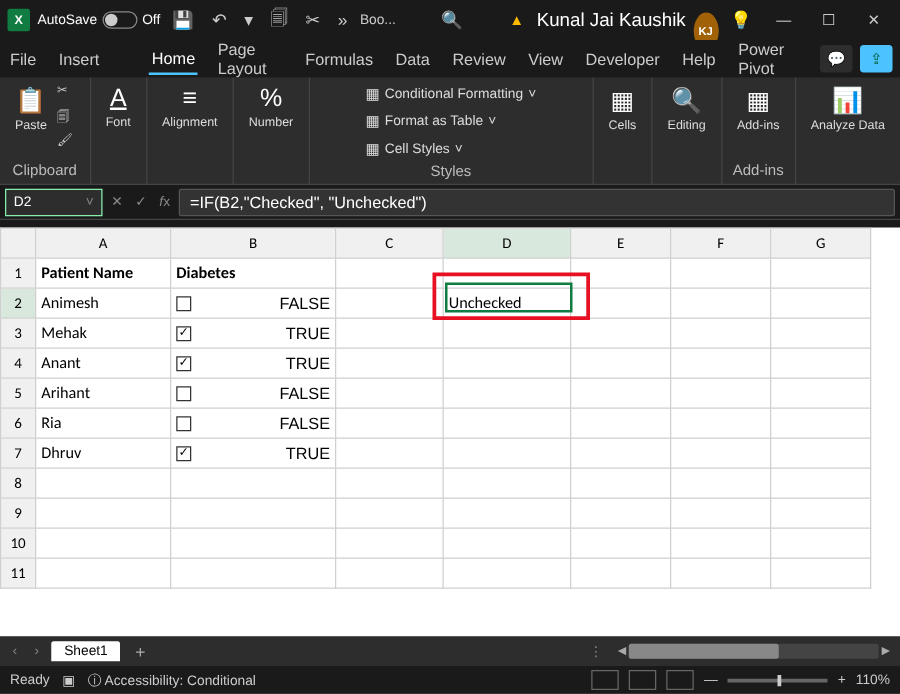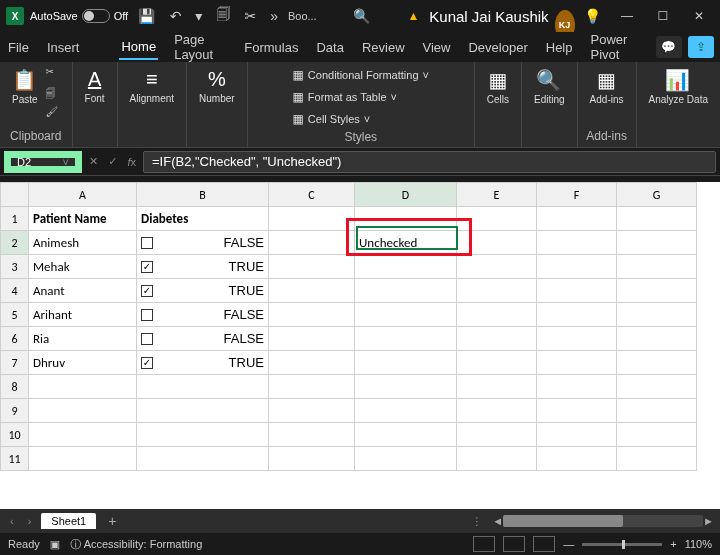--- a/index.html
+++ b/index.html
@@ -29,21 +29,21 @@
 .rgroup .lbl { font-size: 12px; color: #bbb; margin-top: 2px; }
 .bigbtn { display: flex; flex-direction: column; align-items: center; gap: 2px; cursor: pointer; padding: 2px 4px; }
 .bigbtn .ic { font-size: 20px; }
 .bigbtn .tx { font-size: 10px; color: #ddd; }
 .mini { width: 18px; height: 14px; font-size: 10px; color: #ccc; cursor: pointer; }
 .menuitem { display: flex; align-items: center; gap: 4px; font-size: 11px; color: #ddd; padding: 2px 4px; cursor: pointer; white-space: nowrap; }
 .menuitem .ic { font-size: 12px; }
 .stackv { display: flex; flex-direction: column; gap: 2px; }
 
 .fbar { height: 28px; background: #1a1a1a; display: flex; align-items: center; padding: 2px 4px; gap: 4px; border-bottom: 1px solid #444; }
-.namebox { width: 78px; height: 22px; background: #2d2d2d; color: #fff; font-size: 11px; padding: 0 6px; display: flex; align-items: center; border: 7px solid #86efac; }
+.namebox { width: 78px; height: 22px; background: #2d2d2d; color: #fff; font-size: 11px; padding: 0 6px; display: flex; align-items: center; border: 1px solid #86efac; }
 .fx-btn { font-size: 11px; color: #888; padding: 0 3px; cursor: pointer; }
 .formulabox { flex: 1; height: 22px; background: #333; color: #fff; font-family: Consolas, monospace; font-size: 13px; padding: 0 8px; display: flex; align-items: center; border: 1px solid #555; border-radius: 2px; }
 
 .gridwrap { flex: 1; background: #fff; position: relative; overflow: hidden; border-top: 6px solid #1a1a1a; }
 table.grid { border-collapse: collapse; table-layout: fixed; }
 .grid th, .grid td { border: 1px solid #d0d0d0; height: 24px; font-size: 13px; font-family: Calibri, sans-serif; color: #000; background: #fff; padding: 0 4px; overflow: hidden; white-space: nowrap; }
 .grid th { background: #f0f0f0; font-weight: normal; text-align: center; font-size: 12px; }
 .grid th.rowh { width: 28px; }
 .colA { width: 108px; } .colB { width: 132px; } .colC { width: 86px; } .colD { width: 102px; } .colE { width: 80px; } .colF { width: 80px; } .colG { width: 80px; }
 .bold { font-weight: bold; }
@@ -414,21 +414,21 @@
     <div class="hsb-track">
         <div class="hsb-thumb"></div>
       </div>
     <span style="color:#aaa;">►</span>
   </div>
 </div>
 
 <div class="status">
   <span>Ready</span>
   <span>▣</span>
-  <span>ⓘ <span>Accessibility: Formatting</span></span>
+  <span>ⓘ <span>Accessibility: Conditional</span></span>
   <div class="right">
     <span class="view-btn"></span>
     <span class="view-btn"></span>
     <span class="view-btn"></span>
     <span>—</span>
     <div class="zoom-slider"></div>
     <span>+</span>
     <span>110%</span>
   </div>
 </div>

